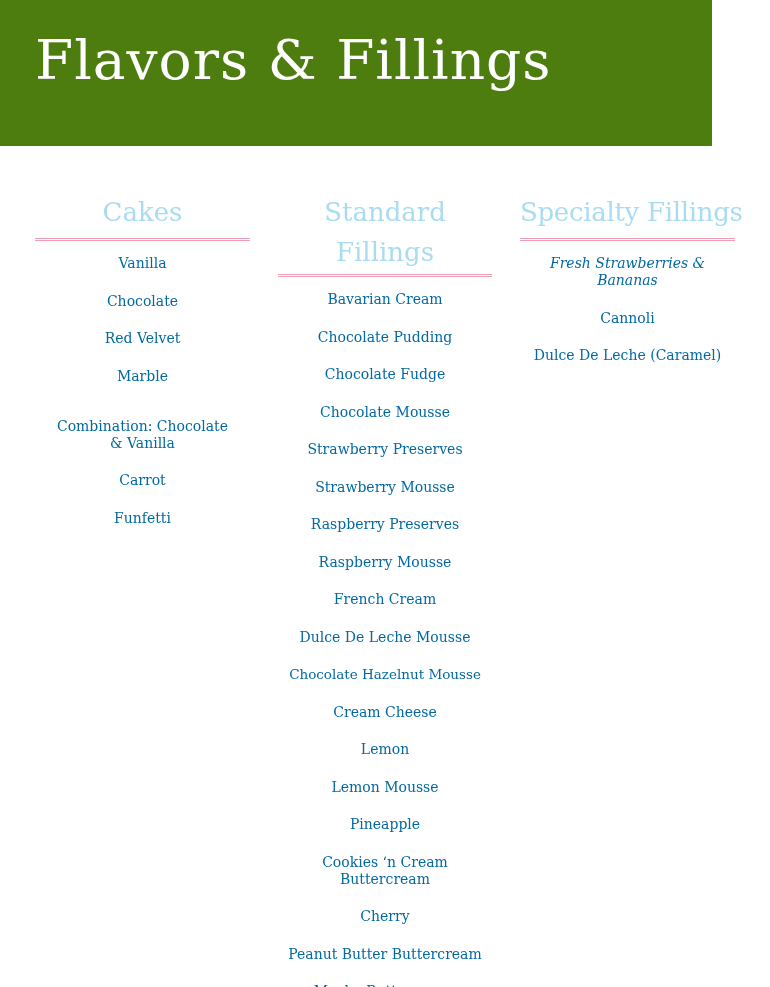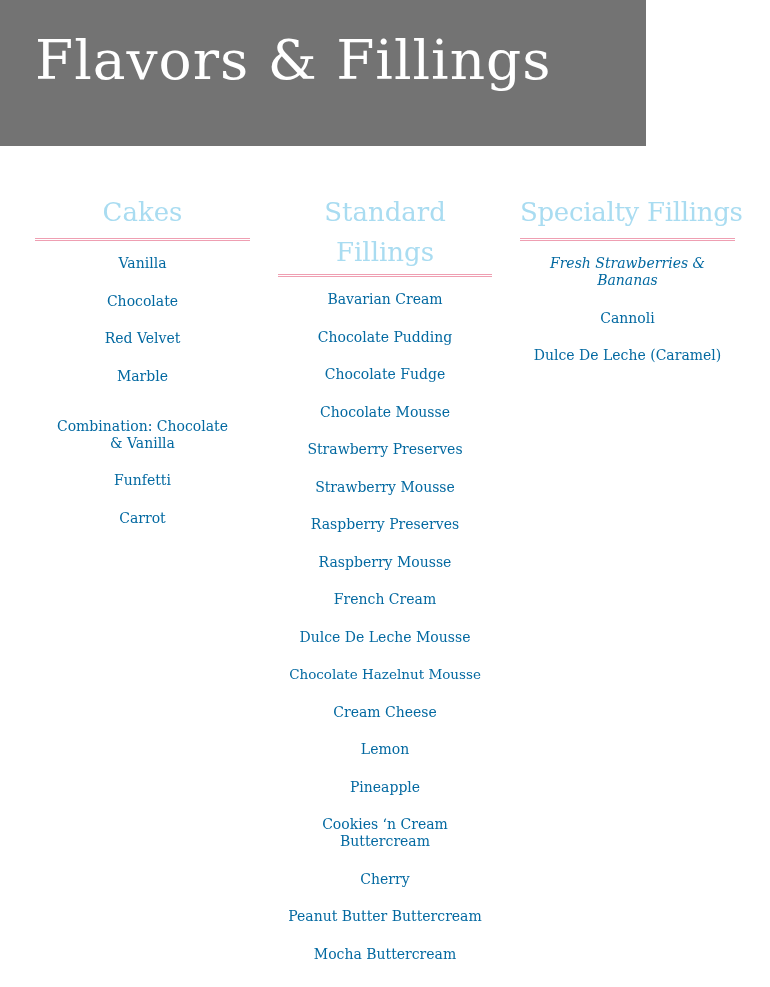--- a/index.html
+++ b/index.html
@@ -1,20 +1,20 @@
 <!DOCTYPE html>
 <html><head>
   <meta charset="utf-8">
   <style>
     * { box-sizing: border-box; margin: 0; padding: 0; }
     html, body { width: 770px; height: 987px; overflow: hidden; background: #ffffff; }
     body { font-family: "DejaVu Serif", "Liberation Serif", serif; color: #1a1a1a; position: relative; }
     .banner {
-      position: absolute; left: 0; top: 0; width: 646px; height: 146px;
-      background: #737373;
+      position: absolute; left: 0; top: 0; width: 712px; height: 146px;
+      background: #4d7c0f;
     }
     .banner-title {
       position: absolute; left: 35px; top: 27px;
       font-family: "DejaVu Serif", serif;
       font-weight: normal;
       font-size: 55px; line-height: 66px;
       color: #ffffff; letter-spacing: 1px;
       white-space: nowrap;
     }
     .col {
@@ -51,41 +51,42 @@
 </div>
 
 <section class="col col-cakes">
   <h2 class="col-heading">Cakes</h2>
   <ul class="items">
     <li class="item">Vanilla</li>
     <li class="item">Chocolate</li>
     <li class="item">Red Velvet</li>
     <li class="item">Marble</li>
     <li class="item" style="padding:0 20px;margin-top:33px;"><span>Combination: Chocolate &amp; Vanilla</span></li>
+    <li class="item">Carrot</li>
     <li class="item">Funfetti</li>
-    <li class="item">Carrot</li>
   </ul>
 </section>
 
 <section class="col col-standard">
   <h2 class="col-heading" style="padding:0 40px 2px;"><span>Standard Fillings</span></h2>
   <ul class="items">
     <li class="item">Bavarian Cream</li>
     <li class="item">Chocolate Pudding</li>
     <li class="item">Chocolate Fudge</li>
     <li class="item">Chocolate Mousse</li>
     <li class="item">Strawberry Preserves</li>
     <li class="item">Strawberry Mousse</li>
     <li class="item">Raspberry Preserves</li>
     <li class="item">Raspberry Mousse</li>
     <li class="item">French Cream</li>
     <li class="item">Dulce De Leche Mousse</li>
     <li class="item" style="font-size:13.5px; white-space:nowrap;">Chocolate Hazelnut Mousse</li>
     <li class="item">Cream Cheese</li>
     <li class="item">Lemon</li>
+    <li class="item">Lemon Mousse</li>
     <li class="item">Pineapple</li>
     <li class="item" style="padding:0 38px;"><span>Cookies ‘n Cream Buttercream</span></li>
     <li class="item">Cherry</li>
     <li class="item" style="white-space:nowrap;">Peanut Butter Buttercream</li>
     <li class="item">Mocha Buttercream</li>
   </ul>
 </section>
 
 <section class="col col-specialty">
   <h2 class="col-heading">Specialty Fillings</h2>

